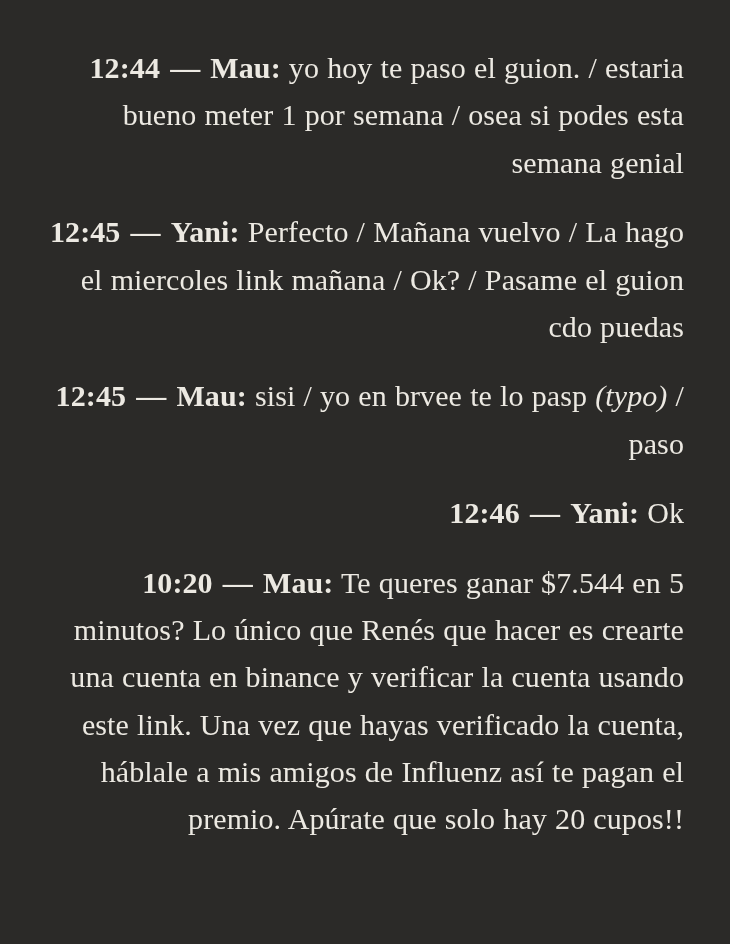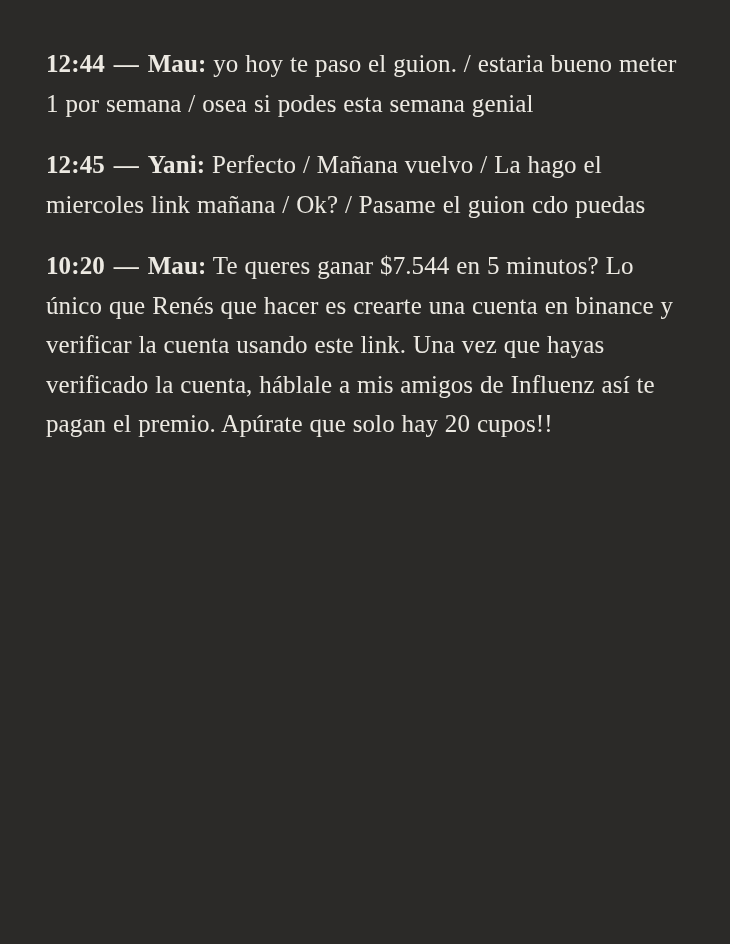--- a/index.html
+++ b/index.html
@@ -19,25 +19,25 @@
     height: 944px;
     background: #2b2a28;
     box-sizing: border-box;
     padding: 44px 46px 10px 46px;
   }
   .transcript {
     display: block;
   }
   .msg {
     color: #ece9e2;
-    font-size: 25px;
+    font-size: 30px;
     line-height: 1.58;
     margin: 0 0 22px 0;
     letter-spacing: 0.1px;
-    text-align: left;
+    text-align: right;
     word-spacing: 0.5px;
   }
   .msg:last-child {
     margin-bottom: 0;
   }
   .time {
     font-weight: bold;
   }
   .dash {
     font-weight: bold;
@@ -66,21 +66,33 @@
       <span class="body-text">yo hoy te paso el guion. / estaria bueno meter 1 por semana / osea si podes esta semana genial</span>
     </p>
 
     <p class="msg">
       <span class="time">12:45</span>
       <span class="dash">—</span>
       <span class="sender">Yani:</span>
       <span class="body-text">Perfecto / Mañana vuelvo / La hago el miercoles link mañana / Ok? / Pasame el guion cdo puedas</span>
     </p>
 
+    <p class="msg">
+      <span class="time">12:45</span>
+      <span class="dash">—</span>
+      <span class="sender">Mau:</span>
+      <span class="body-text">sisi / yo en brvee te lo pasp </span><span class="note">(typo)</span><span class="body-text"> / paso</span>
+    </p>
 
+    <p class="msg">
+      <span class="time">12:46</span>
+      <span class="dash">—</span>
+      <span class="sender">Yani:</span>
+      <span class="body-text">Ok</span>
+    </p>
 
     <p class="msg">
       <span class="time">10:20</span>
       <span class="dash">—</span>
       <span class="sender">Mau:</span>
       <span class="body-text">Te queres ganar $7.544 en 5 minutos? Lo único que Renés que hacer es crearte una cuenta en binance y verificar la cuenta usando este link. Una vez que hayas verificado la cuenta, háblale a mis amigos de Influenz así te pagan el premio. Apúrate que solo hay 20 cupos!!</span>
     </p>
 
 
   </div>

